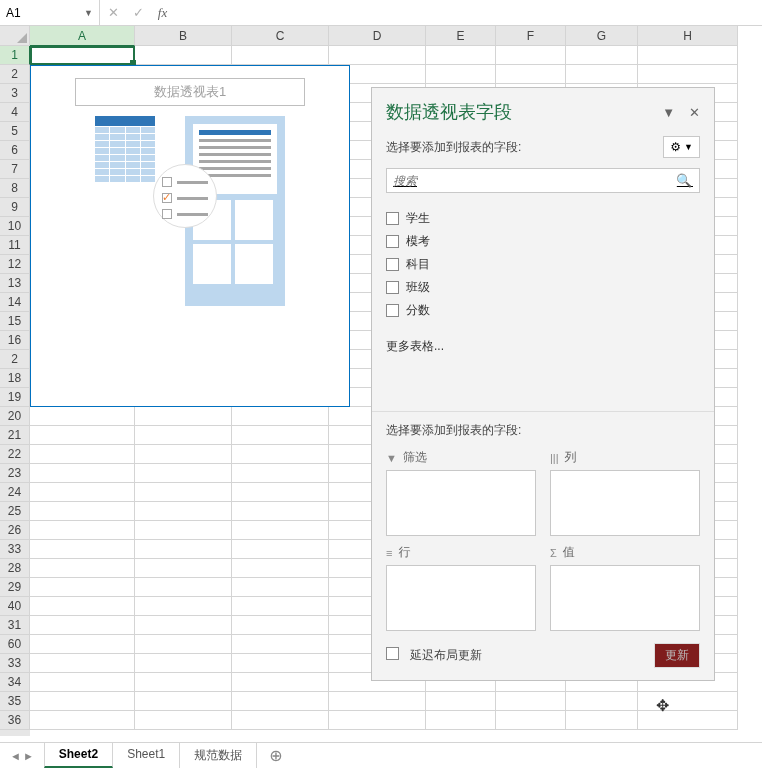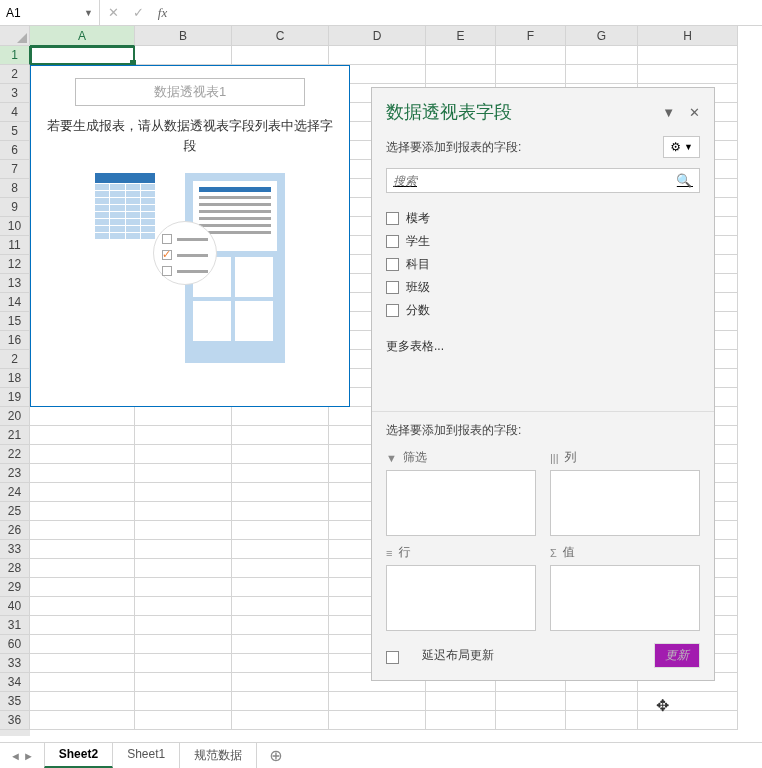--- a/index.html
+++ b/index.html
@@ -75,22 +75,22 @@
 .field-check { width: 13px; height: 13px; border: 1px solid #888; background: #fff; margin-right: 7px; }
 .more-tables { padding: 10px 14px; color: #333; font-size: 12px; }
 .field-spacer { flex: 1; }
 .drag-section { padding: 10px 14px 0; border-top: 1px solid #ddd; }
 .drag-label { color: #444; font-size: 12px; margin-bottom: 10px; }
 .drag-grid { display: grid; grid-template-columns: 1fr 1fr; gap: 8px 14px; }
 .drag-area-label { display: flex; align-items: center; gap: 6px; color: #666; font-size: 12px; margin-bottom: 4px; }
 .drag-area-box { height: 66px; border: 1px solid #c8c8c8; background: #fff; }
 .area-icon { font-size: 11px; color: #888; }
 .panel-footer { display: flex; align-items: center; padding: 12px 14px; }
-.defer-check { display: flex; align-items: flex-end; gap: 16px; font-size: 12px; color: #444; }
-.update-btn { margin-left: auto; border: 1px solid #ddd; background: #a21caf; padding: 3px 10px; color: #bbb; font-size: 12px; font-style: italic; }
+.defer-check { display: flex; align-items: flex-start; gap: 4px; font-size: 12px; color: #444; }
+.update-btn { margin-left: auto; border: 1px solid #ddd; background: #7f1d1d; padding: 3px 10px; color: #bbb; font-size: 12px; }
 
 
 .sheet-tabs { position: absolute; bottom: 0; left: 0; right: 0; height: 26px; background: #fff; border-top: 1px solid #d4d4d4; display: flex; align-items: center; }
 .tab-nav { display: flex; gap: 2px; padding: 0 10px; color: #888; }
 .tab-nav span { cursor: pointer; font-size: 11px; }
 .sheet-tab { padding: 4px 14px; font-size: 12px; border-right: 1px solid #d4d4d4; cursor: pointer; }
 .sheet-tab.active { background: #fff; border-bottom: 2px solid #217346; border-top: 1px solid #d4d4d4; border-left: 1px solid #d4d4d4; margin-top: -1px; font-weight: bold; }
 .sheet-tab.inactive { color: #555; }
 .new-sheet { padding: 0 12px; color: #888; font-size: 16px; cursor: pointer; }
 
@@ -163,21 +163,20 @@
       <div class="row-header">33</div>
       <div class="row-header">34</div>
       <div class="row-header">35</div>
       <div class="row-header">36</div>
     </div>
   <div class="cells" id="cells">
     <div class="active-cell"></div>
 
     <div class="pivot-placeholder">
       <div class="pivot-title-box">数据透视表1</div>
-      <div class="pivot-instruction">若要生成报表，请从数据透视表字段列表中选择字段</div>
       <div class="pivot-illustration">
         <div class="illus-table">
           <div class="illus-table-header">
               <div></div>
               <div></div>
               <div></div>
               <div></div>
             </div>
           <div class="illus-table-row">
               <div></div>
@@ -637,25 +636,25 @@
       <span style="font-size:9px">▼</span>
     </div>
   </div>
   <div class="search-box">
     <input placeholder="搜索" style="">
     <span class="search-icon">🔍</span>
   </div>
   <div class="field-list" id="field-list">
       <div class="field-item">
         <span class="field-check"></span>
-        <span>模考</span>
+        <span>学生</span>
       </div>
       <div class="field-item">
         <span class="field-check"></span>
-        <span>学生</span>
+        <span>模考</span>
       </div>
       <div class="field-item">
         <span class="field-check"></span>
         <span>科目</span>
       </div>
       <div class="field-item">
         <span class="field-check"></span>
         <span>班级</span>
       </div>
       <div class="field-item">

